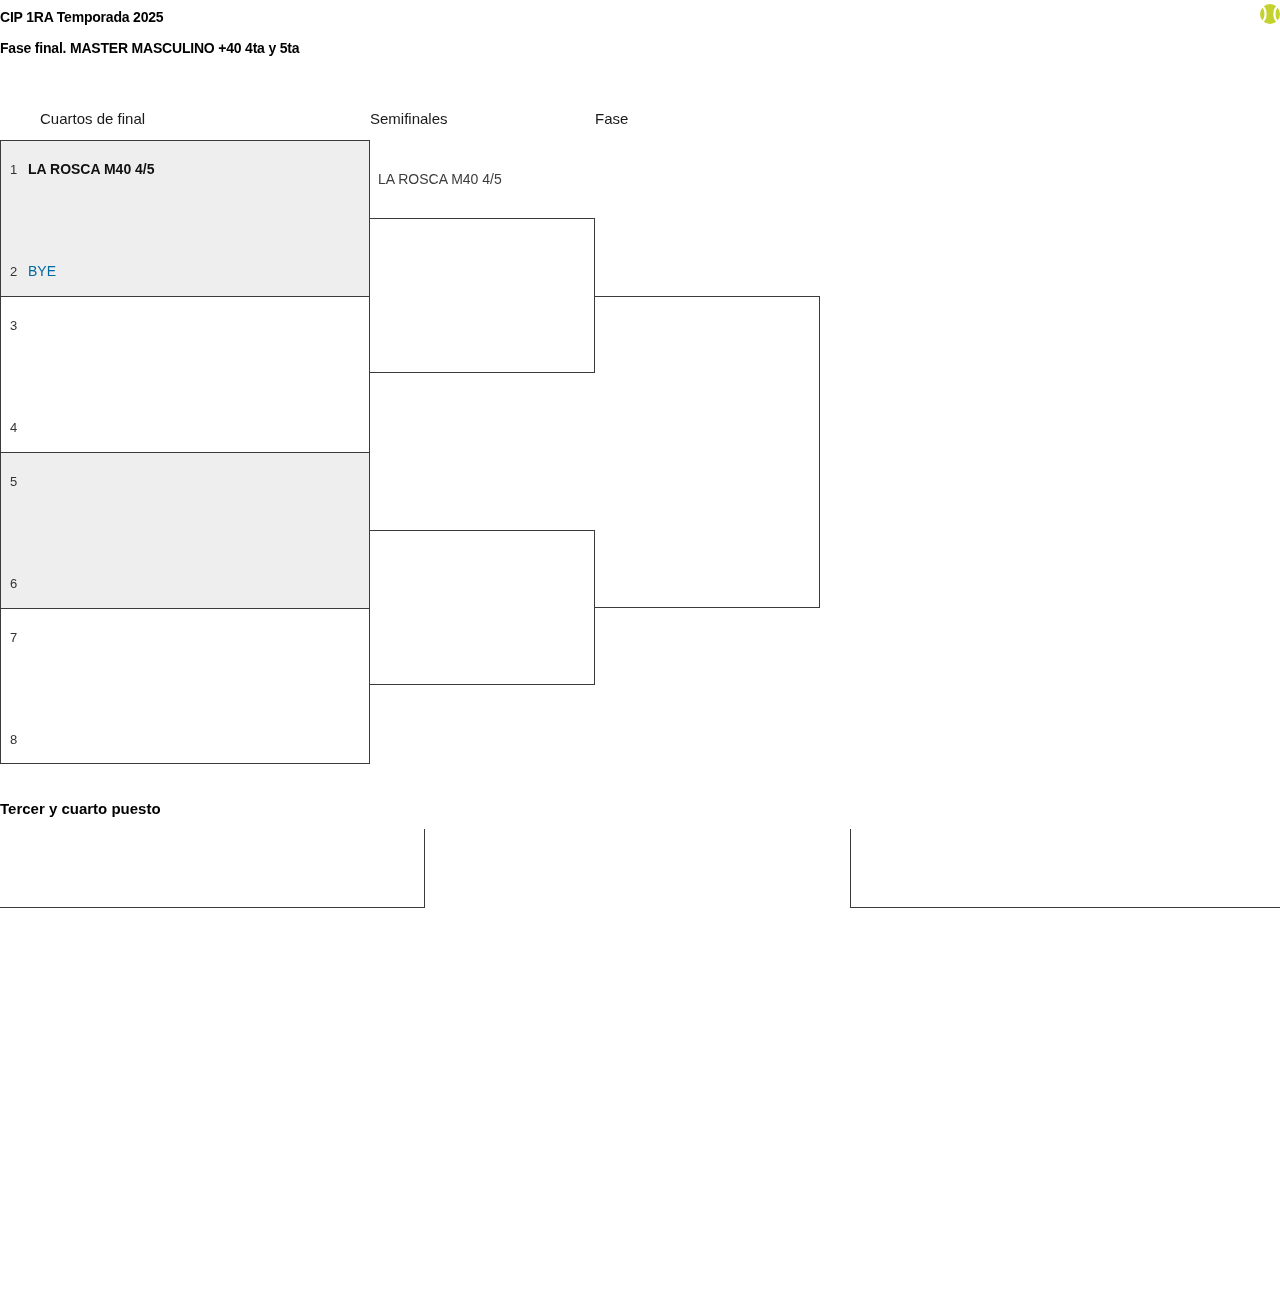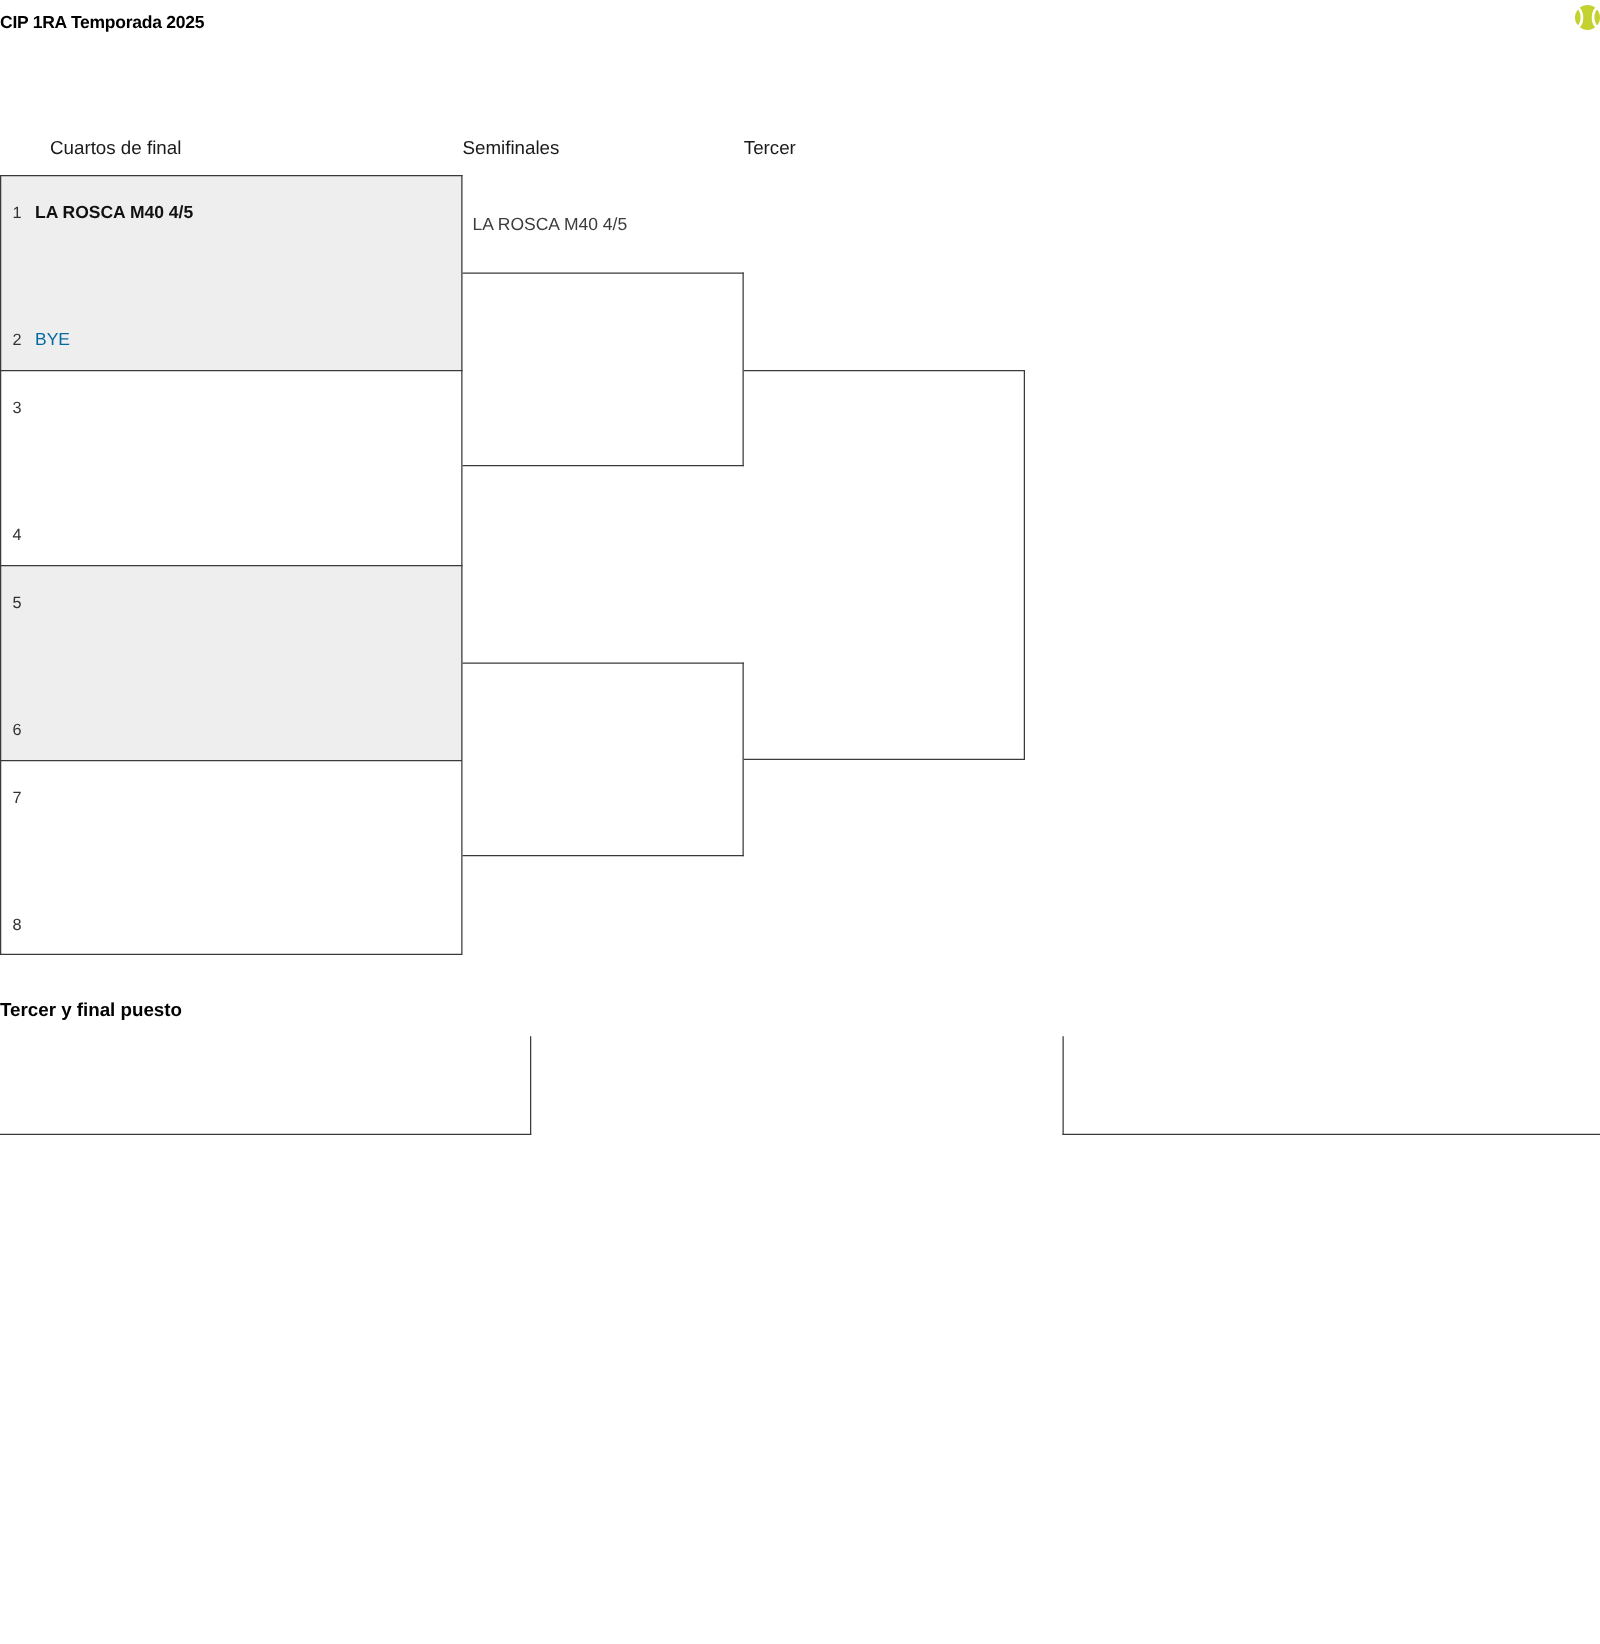--- a/index.html
+++ b/index.html
@@ -169,33 +169,34 @@
     font-size: 14px;
     color: #3c3c3c;
     white-space: nowrap;
   }
 </style>
 </head>
 <body>
 
 <div id="title-block">
   <div class="title-line">CIP 1RA Temporada 2025</div>
+  <div class="title-line">Fase final. MASTER MASCULINO +40 4ta y 5ta</div>
 </div>
 
 <div id="tennis-ball-icon">
   <svg width="24" height="24" viewBox="0 0 24 24">
     <circle cx="12" cy="12" r="10" fill="#c3d22e"></circle>
     <path d="M4.6 4.6 C 8.5 7.5, 8.5 16.5, 4.6 19.4" fill="none" stroke="#ffffff" stroke-width="2.2" stroke-linecap="round"></path>
     <path d="M19.4 4.6 C 15.5 7.5, 15.5 16.5, 19.4 19.4" fill="none" stroke="#ffffff" stroke-width="2.2" stroke-linecap="round"></path>
   </svg>
 </div>
 
 <div class="round-header" id="round-header-qf">Cuartos de final</div>
 <div class="round-header" id="round-header-sf">Semifinales</div>
-<div class="round-header" id="round-header-final">Tercer</div>
+<div class="round-header" id="round-header-final">Fase</div>
 
 <div id="bracket">
 
   <div class="qf-match shaded" style="top:140px;">
     <div class="qf-slot top">
       <span class="seed">1</span>
       <span class="team winner">LA ROSCA M40 4/5</span>
     </div>
     <div class="qf-slot bottom">
       <span class="seed">2</span>
@@ -240,19 +241,19 @@
   <div class="sf-box" id="sf-box-2"></div>
 
   <div class="sf-label" id="sf-label-1">LA ROSCA M40 4/5</div>
   <div class="sf-label" id="sf-label-2"></div>
 
   <div id="final-box"></div>
   <div class="final-label" id="final-label-1"></div>
 
 </div>
 
-<div id="third-place-title">Tercer y final puesto</div>
+<div id="third-place-title">Tercer y cuarto puesto</div>
 
 <div class="third-bracket" id="third-bracket-left"></div>
 <div class="third-bracket" id="third-bracket-right"></div>
 
 <div class="third-slot-label" style="left:9px; top:860px;"></div>
 <div class="third-slot-label" style="left:860px; top:860px;"></div>
 
 </body></html>

